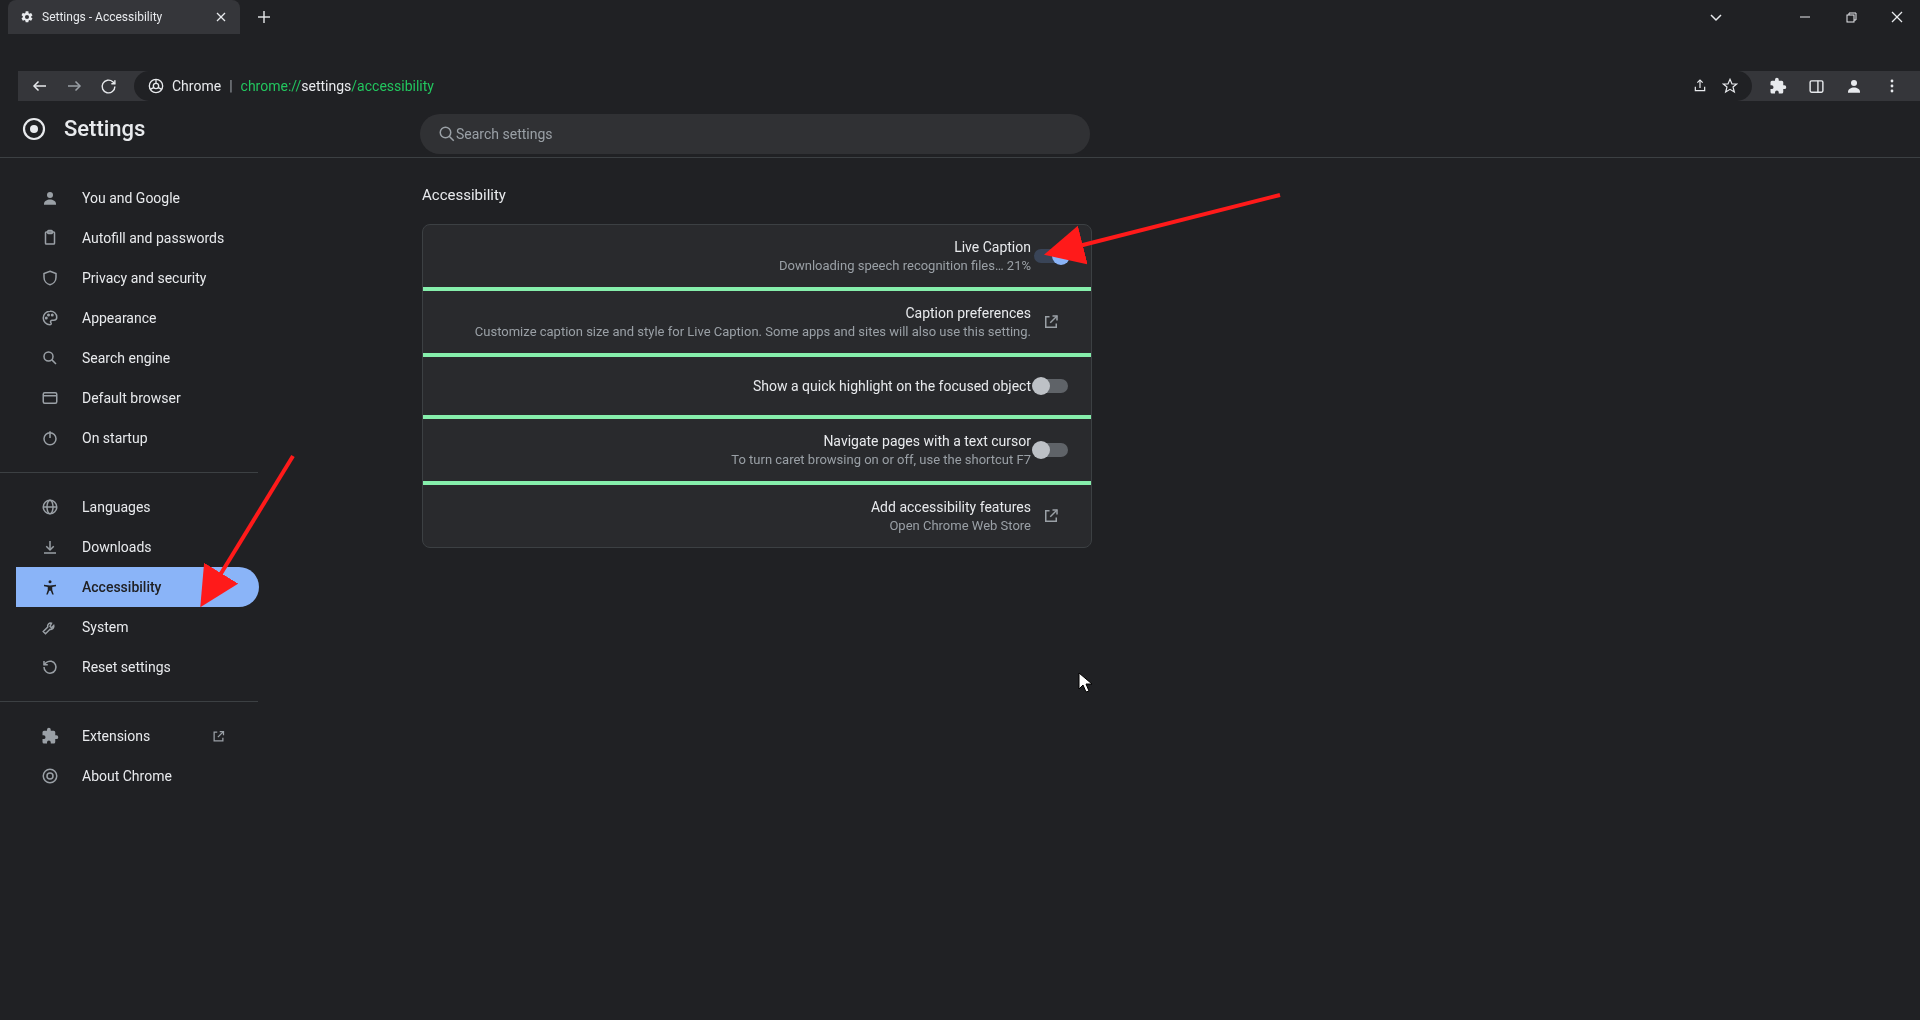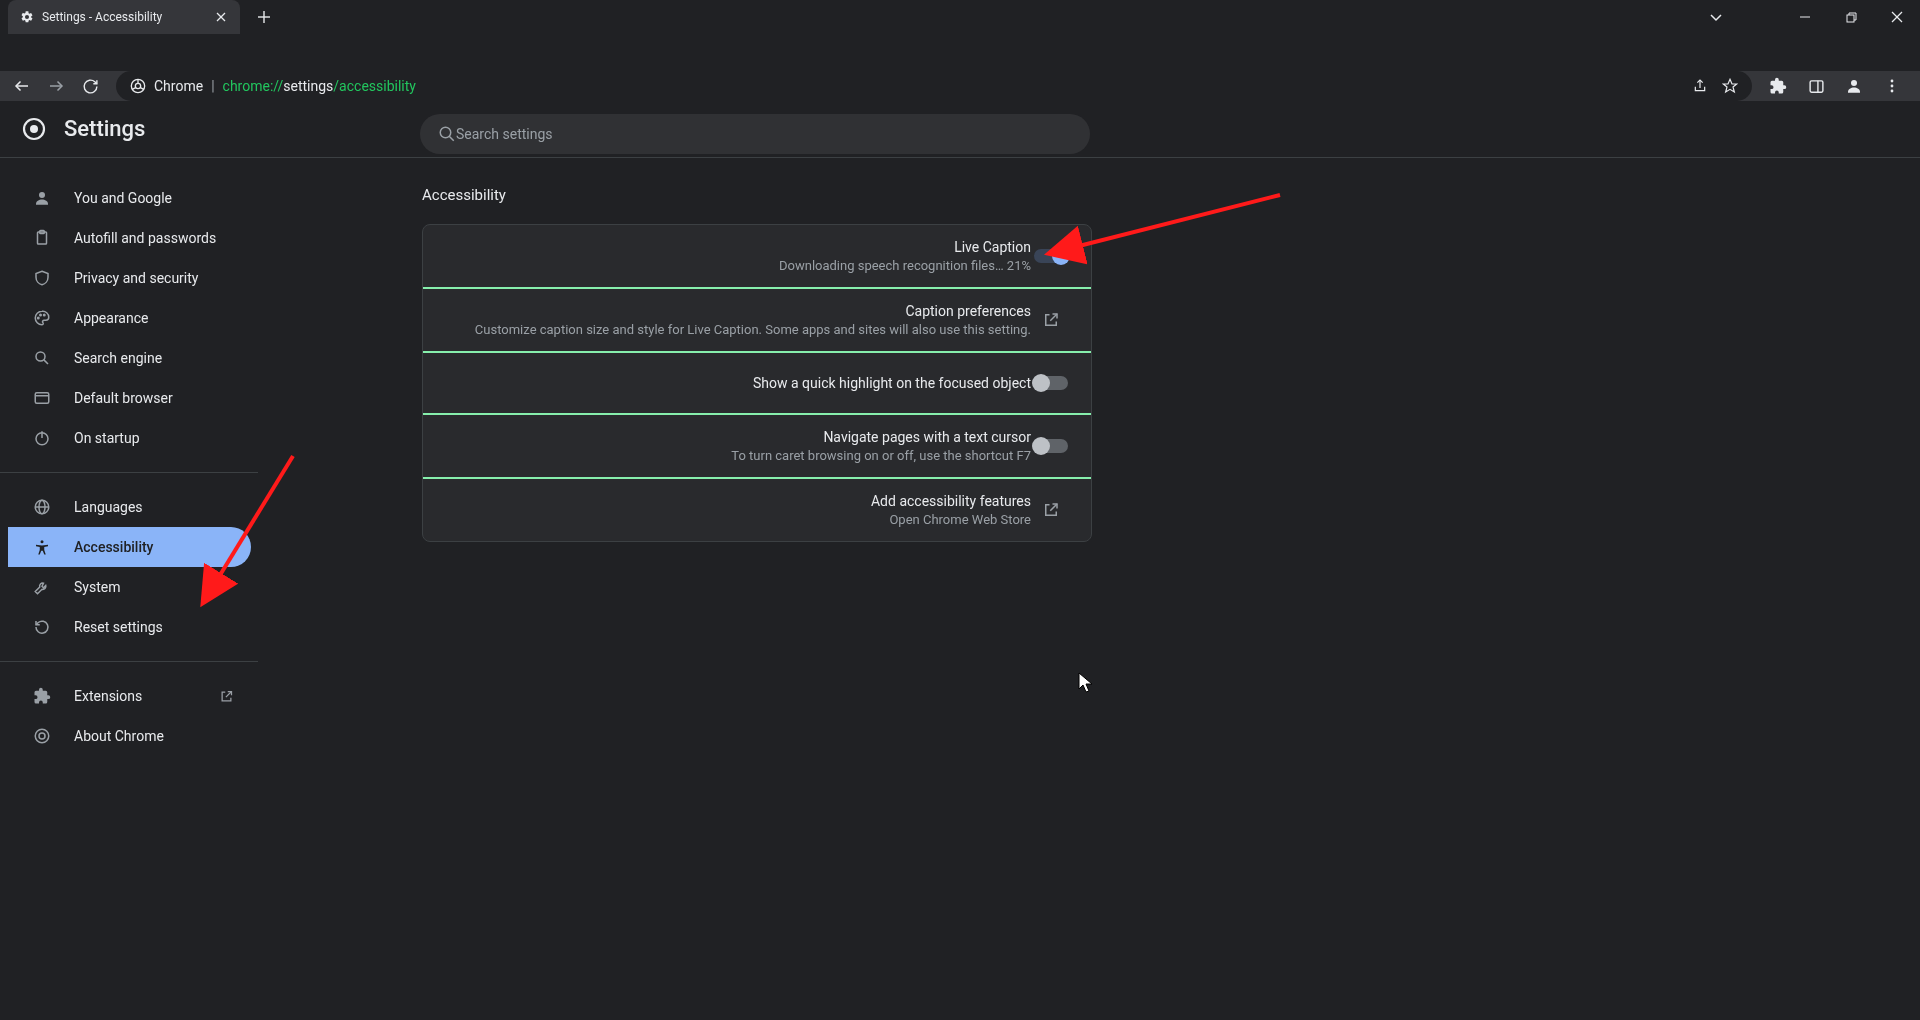--- a/index.html
+++ b/index.html
@@ -9,21 +9,21 @@
   .chrome-top { height:100px; background:#202124; display:flex; flex-direction:column;gap:37px; }
   .tab-strip { height:34px; display:flex; align-items:flex-end; padding-left:8px; }
   .tab { display:flex; align-items:center; gap:8px; background:#35363a; border-radius:8px 8px 0 0; padding:0 12px; height:34px; width:232px; color:#e8eaed; font-size:12px; }
   .tab .gear { width:14px; height:14px; }
   .tab .close { margin-left:auto; width:14px; height:14px; display:flex; align-items:center; justify-content:center; cursor:pointer; }
   .new-tab { width:28px; height:28px; display:flex; align-items:center; justify-content:center; margin-left:10px; margin-bottom:3px; color:#e8eaed; cursor:pointer; }
   .win-controls { position:absolute; right:0; top:0; height:34px; display:flex; align-items:center; }
   .win-controls div { width:46px; height:34px; display:flex; align-items:center; justify-content:center; color:#e8eaed; cursor:pointer; }
   .chevron-extra { position:absolute; right:184px; top:0; height:34px; width:40px; display:flex; align-items:center; justify-content:center; color:#e8eaed; }
 
-  .toolbar { height:36px; background:#35363a; display:flex; align-items:center; padding:0 8px; gap:6px; }
+  .toolbar { height:36px; background:#35363a; display:flex; align-items:center; padding:0 8px; gap:6px;margin-left:18px; }
   .toolbar .nav-btn { width:28px; height:28px; display:flex; align-items:center; justify-content:center; color:#9aa0a6; cursor:pointer; border-radius:50%; }
   .toolbar .nav-btn.enabled { color:#e8eaed; }
   .omnibox { flex:1; height:30px; background:#202124; border-radius:15px; margin:0 6px; display:flex; align-items:center; padding:0 14px; gap:8px; color:#e8eaed; font-size:14px; }
   .omnibox .chrome-chip { color:#e8eaed; }
   .omnibox .sep { color:#9aa0a6; }
   .omnibox .url-dim { color:#22c55e; }
   .omnibox .url-light { color:#e8eaed; }
   .omnibox-actions { margin-left:auto; display:flex; align-items:center; gap:14px; color:#e8eaed; }
   .toolbar-right { display:flex; align-items:center; gap:10px; padding-right:6px; color:#e8eaed; }
   .toolbar-right div { width:28px; height:28px; display:flex; align-items:center; justify-content:center; cursor:pointer; }
@@ -33,34 +33,34 @@
   .page { position:absolute; top:100px; left:0; right:0; bottom:0; display:flex; flex-direction:column; }
   .page-header { height:58px; display:flex; align-items:center; padding-left:22px; border-bottom:1px solid #3c4043; }
   .page-header .logo { width:24px; height:24px; }
   .page-header .title { font-size:22px; font-weight:500; margin-left:18px; color:#e8eaed; }
   .search-wrap { position:absolute; left:420px; top:14px; width:670px; height:40px; background:#303134; border-radius:20px; display:flex; align-items:center; padding:0 18px; }
   .search-wrap input { background:transparent; border:none; outline:none; color:#e8eaed; font-size:14px; flex:1; }
   .search-wrap input::placeholder { color:#9aa0a6; }
 
   .page-body { flex:1; display:flex; overflow:hidden; }
   .sidebar { width:258px; padding-top:14px; }
-  .side-group { padding:6px 8px;text-align:center; }
+  .side-group { padding:6px 16px;text-align:center; }
   .side-divider { height:1px; background:#3c4043; margin:8px 0; }
   .side-item { height:40px; display:flex; align-items:center; gap:22px; padding-left:24px; padding-right:16px; font-size:14px; color:#e8eaed; cursor:pointer; border-radius:0 20px 20px 0; position:relative; }
   .side-item.active { background:#8ab4f8; color:#202124; font-weight:500; width:243px;}
   .side-item .s-icon { width:20px; height:20px; display:flex; align-items:center; justify-content:center; color:#9aa0a6; }
   .side-item.active .s-icon { color:#202124; }
   .side-item .ext-link { margin-left:auto; color:#9aa0a6; }
 
   .content { flex:1; padding:28px 0 0 0; display:flex; justify-content:flex-start; }
   .content-inner { margin-left:164px; width:670px; }
   .section-title { font-size:15px; color:#e8eaed; margin-bottom:20px; }
 
   .card { background:#292a2d; border-radius:8px; overflow:hidden; border:1px solid #3c4043; }
-  .row { display:flex; align-items:center; padding:14px 20px; border-top:2px solid #86efac; min-height:62px; cursor:pointer; }
+  .row { display:flex; align-items:center; padding:14px 20px; border-top:4px solid #86efac; min-height:62px; cursor:pointer; }
   .row:first-child { border-top:none; }
   .row .texts { flex:1;text-align:right; }
   .row .t1 { font-size:14px; color:#e8eaed; }
   .row .t2 { font-size:13px; color:#9aa0a6; margin-top:3px; }
   .row .action { width:40px; display:flex; align-items:center; justify-content:center; }
 
   .toggle { width:34px; height:14px; border-radius:7px; background:#5f6368; position:relative; }
   .toggle .knob { width:18px; height:18px; border-radius:50%; background:#bdc1c6; position:absolute; top:-2px; left:-2px; }
   .toggle.on { background:#394457; }
   .toggle.on .knob { background:#8ab4f8; left:18px; }
@@ -299,20 +299,30 @@
         <div class="side-item">
             <span class="s-icon">
               <svg width="18" height="18" viewBox="0 0 24 24" fill="none" stroke="currentColor" stroke-width="2">
                 <circle cx="12" cy="12" r="9"></circle>
                 <ellipse cx="12" cy="12" rx="4" ry="9"></ellipse>
                 <line x1="3" y1="12" x2="21" y2="12"></line>
               </svg>
             </span>
             <span>Languages</span>
           </div>
+        <div class="side-item">
+            <span class="s-icon">
+              <svg width="18" height="18" viewBox="0 0 24 24" fill="none" stroke="currentColor" stroke-width="2">
+                <line x1="12" y1="4" x2="12" y2="15"></line>
+                <polyline points="7,11 12,16 17,11"></polyline>
+                <line x1="4" y1="20" x2="20" y2="20"></line>
+              </svg>
+            </span>
+            <span>Downloads</span>
+          </div>
         <div class="side-item active">
             <span class="s-icon">
               <svg width="18" height="18" viewBox="0 0 24 24" fill="currentColor">
                 <circle cx="12" cy="5" r="2"></circle>
                 <path d="M4 9l8 1 8-1v2l-5 1v4l2 6h-2l-2-5h-2l-2 5H7l2-6v-4L4 11Z"></path>
               </svg>
             </span>
             <span>Accessibility</span>
           </div>
         <div class="side-item">

